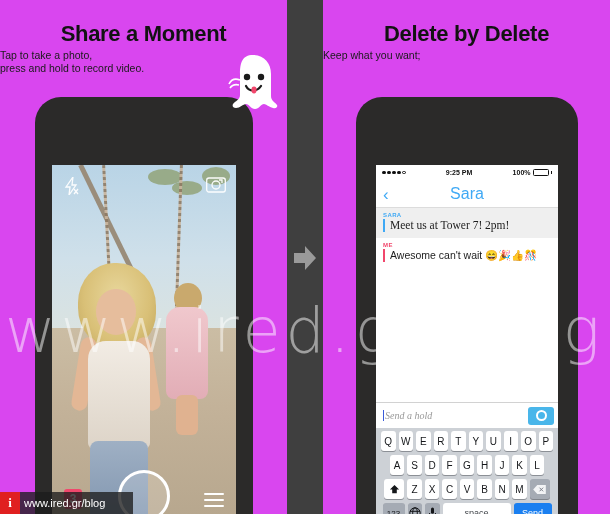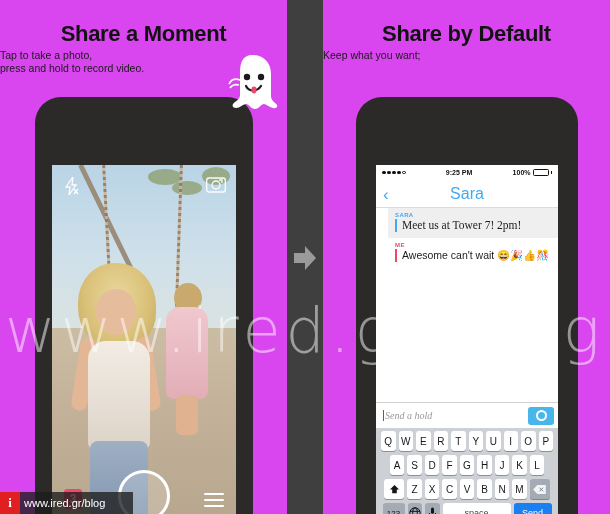--- a/index.html
+++ b/index.html
@@ -148,21 +148,21 @@
   .navbar {
     height:28px; display:flex; align-items:center; justify-content:center;
     position:relative; border-bottom:1px solid #dcdcdc; flex:0 0 auto;
   }
   .nav-back {
     position:absolute; left:7px; top:50%; transform:translateY(-50%);
     font-size:17px; color:#3fa9f5; line-height:1; font-weight:300;
   }
   .nav-title { font-size:16px; color:#3fa9f5; font-weight:400; }
 
-  .chat-body { flex:1 1 auto; position:relative; overflow:hidden;margin-left:12px; }
+  .chat-body { flex:1 1 auto; position:relative; overflow:hidden; }
   .msg { padding:4px 6px 6px 7px; position:relative; }
   .msg.them { background:#efefef; }
   .msg.me   { background:#fff; }
   .msg-who  { font-size:6px; font-weight:bold; letter-spacing:.4px; margin-bottom:1px; }
   .msg.them .msg-who { color:#3fa9f5; }
   .msg.me   .msg-who { color:#f1476c; }
   .msg-text {
     font-size:10.5px; color:#1c1c1c; padding-left:5px;
     border-left:2px solid #3fa9f5; line-height:13px; white-space:nowrap;
   }
@@ -302,21 +302,21 @@
       <div class="bb-url">www.ired.gr/blog</div>
     </div>
   </div>
 
   <div class="divider"></div>
   <svg class="arrow-wrap" viewBox="0 0 26 30">
     <path d="M2 10h11V3l11 12-11 12v-7H2z" fill="#9a9a9a"></path>
   </svg>
 
   <div class="panel panel-right">
-    <div class="heading">Share by Default</div>
+    <div class="heading">Delete by Delete</div>
     <div class="sub">
       <span>Keep what you want;</span><br>
     </div>
 
     <div class="phone phone-right">
       <div class="screen screen-right">
         <div class="ios">
 
           <div class="statusbar">
             <div class="dots">

